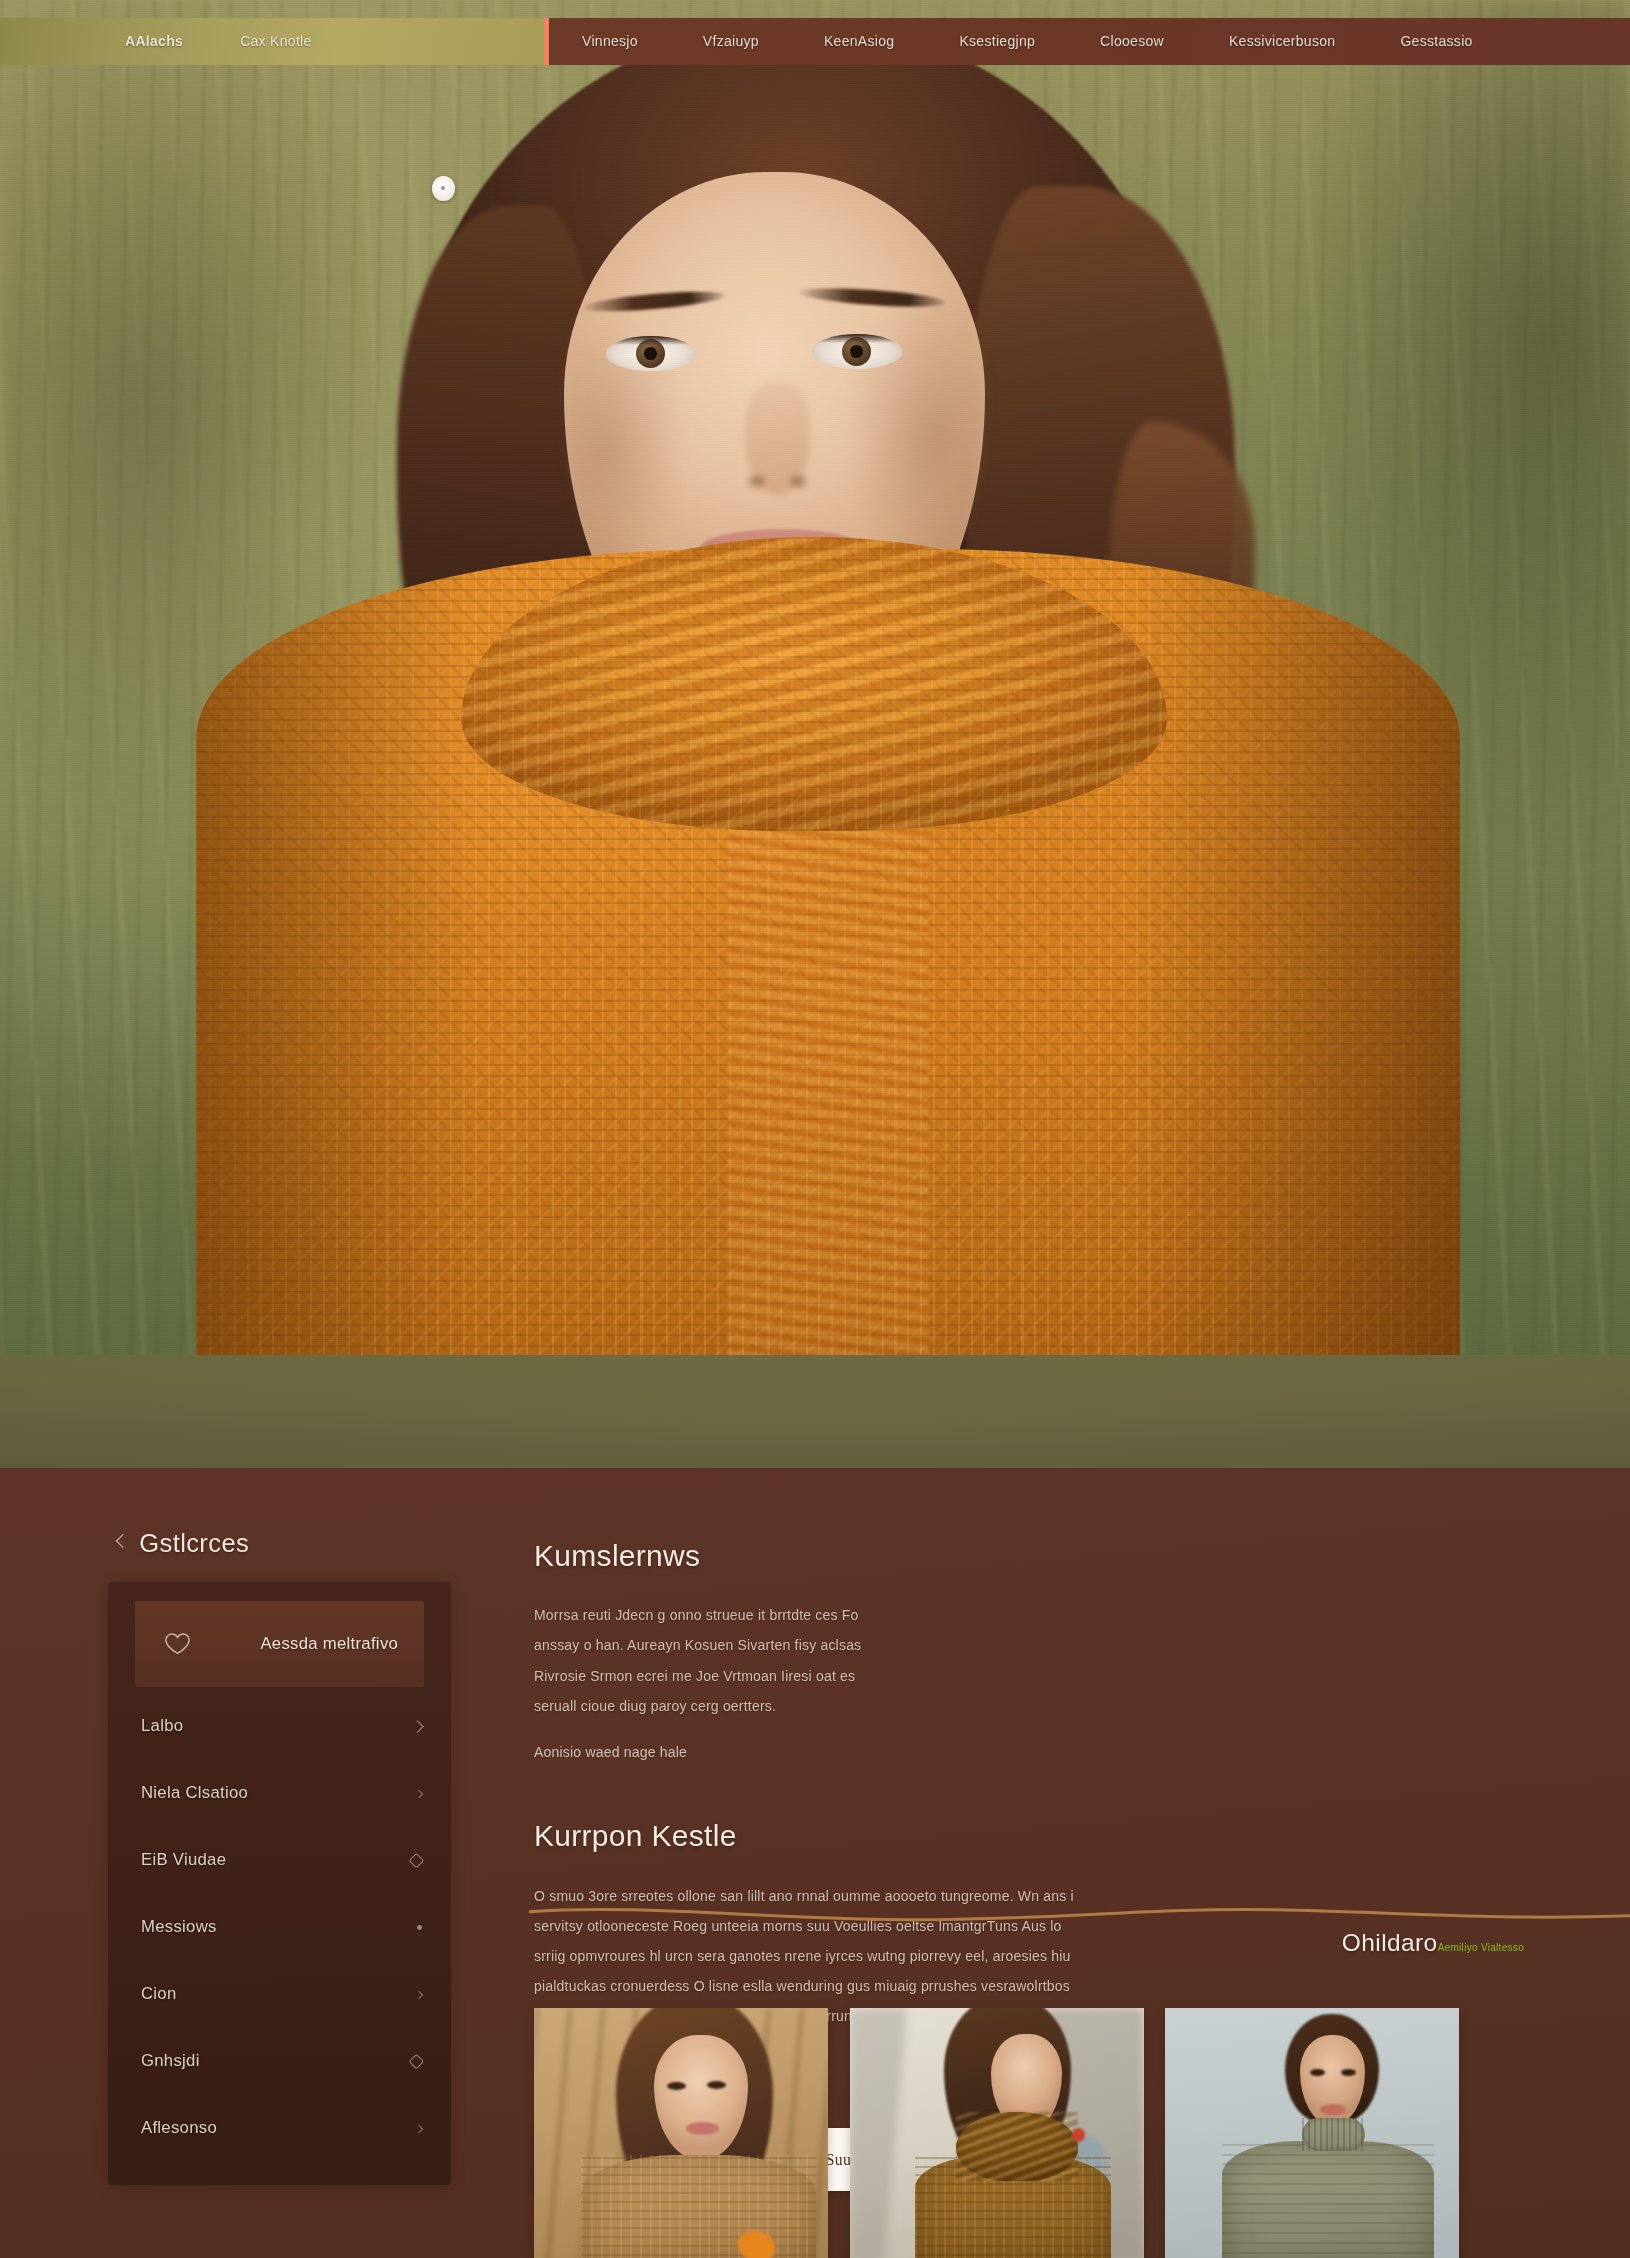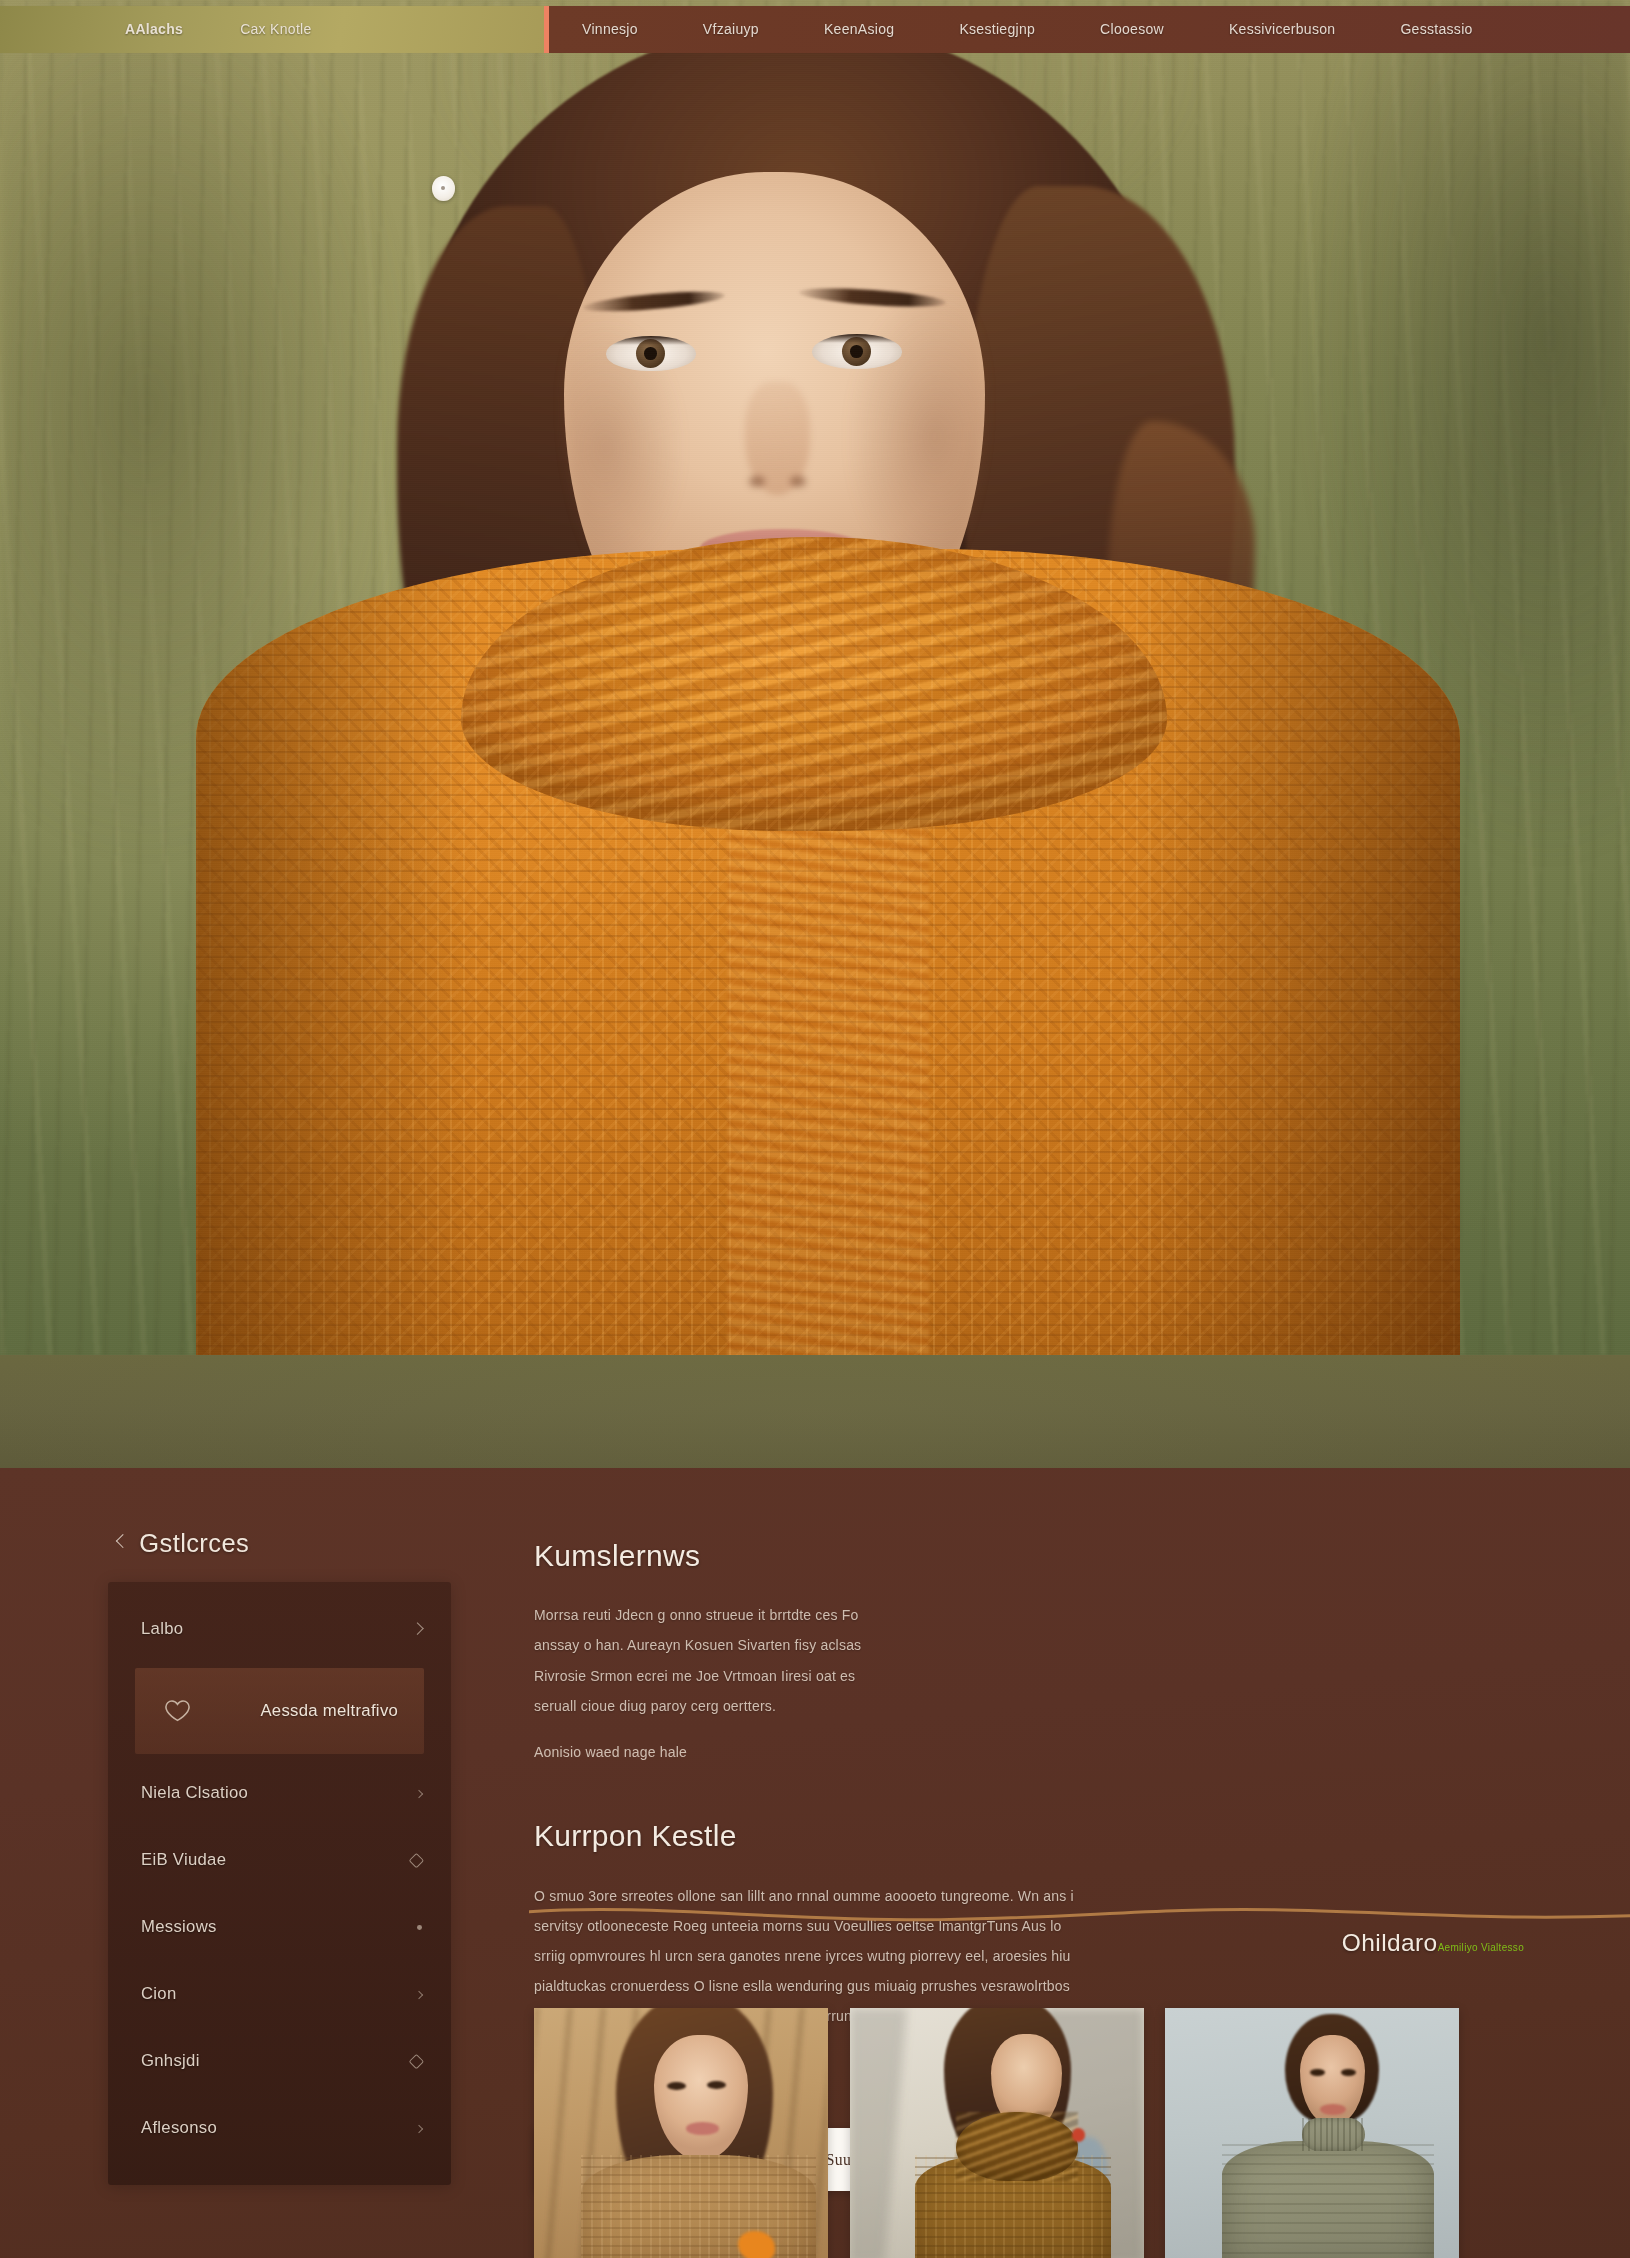--- a/index.html
+++ b/index.html
@@ -7,21 +7,21 @@
   html, body {
     width:1631px; height:2258px;
     background:#5a3326;
     font-family:"Liberation Sans", sans-serif;
     overflow:hidden;
   }
   .page { position:relative; width:1631px; height:2258px; }
 
   
   .topnav {
-    position:absolute; left:0; top:4px; width:1631px; height:50px;
+    position:absolute; left:0; top:16px; width:1631px; height:50px;
     display:flex; align-items:center; z-index:40;
   }
   .nav-left {
     position:relative; width:549px; height:47px;
     display:flex; align-items:center; gap:57px;
     padding-left:125px;
     background:linear-gradient(100deg,#8e8849 0%,#a39b5a 30%,#b4a963 62%,#a79b58 100%);
   }
   .nav-left::after{
     content:""; position:absolute; right:0; top:0; width:4.9px; height:47px;
@@ -511,32 +511,32 @@
   <div class="main">
 
     <div class="sidebar-wrap">
       <div class="sidebar-head">
         <span class="back-chevron"></span>
         <span class="sidebar-title">Gstlcrces</span>
       </div>
 
       <div class="sidebar-panel">
 
-        <div class="side-item">
-          <span class="label">Lalbo</span>
-          <span class="chev"></span>
-        </div>
-
         <div class="side-item active">
           <span class="heart-icon">
             <svg viewBox="0 0 30 26" fill="none" stroke="#d8c7b6" stroke-width="1.6">
               <path d="M15 23C15 23 3 16.5 3 9.2 3 5.6 5.9 3 9.3 3c2.3 0 4.4 1.3 5.7 3.3C16.3 4.3 18.4 3 20.7 3 24.1 3 27 5.6 27 9.2 27 16.5 15 23 15 23z"></path>
             </svg>
           </span>
           <span class="label">Aessda meltrafivo</span>
+        </div>
+
+        <div class="side-item">
+          <span class="label">Lalbo</span>
+          <span class="chev"></span>
         </div>
 
         <div class="side-item">
           <span class="label">Niela Clsatioo</span>
           <span class="chev sm"></span>
         </div>
 
         <div class="side-item">
           <span class="label">EiB Viudae</span>
           <span class="chev diamond"></span>

